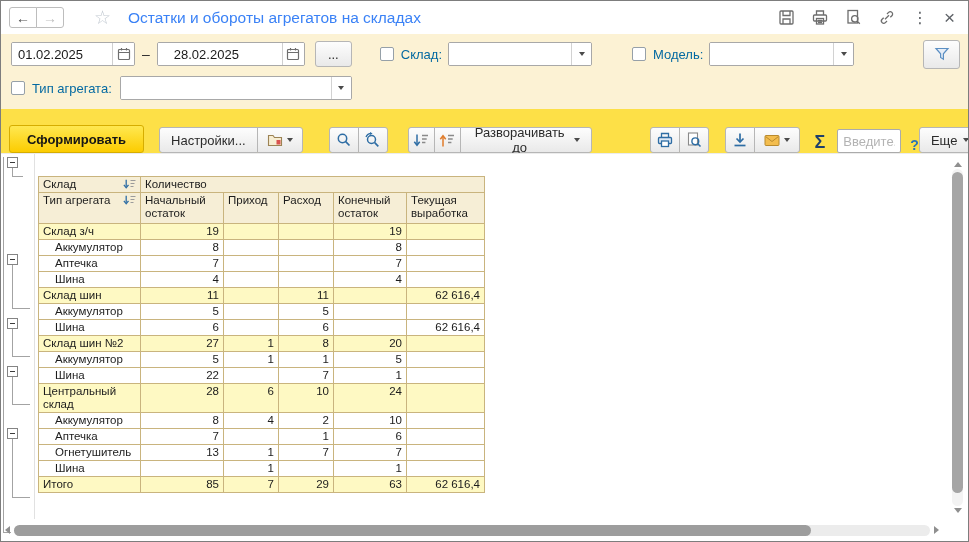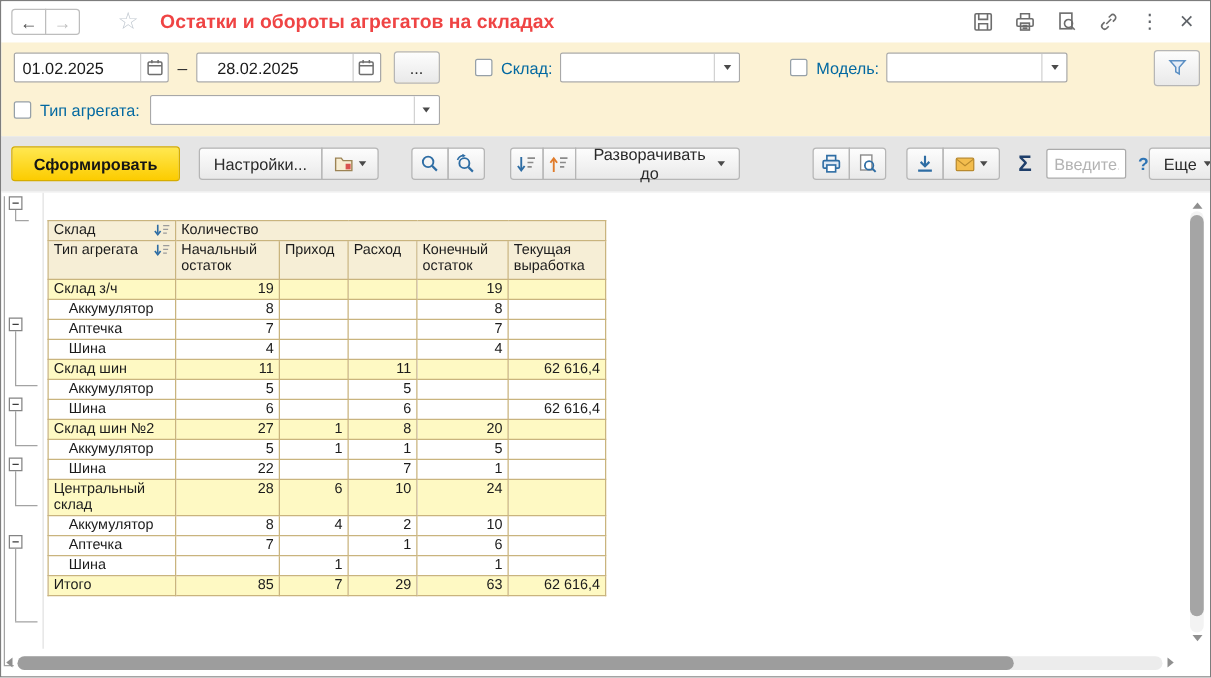--- a/index.html
+++ b/index.html
@@ -6,21 +6,21 @@
   html,body{background:#cfcfcf;font-family:"Liberation Sans","DejaVu Sans",sans-serif;}
   .window{width:969px;height:542px;background:#fff;border:1px solid #7d7d7d;display:flex;flex-direction:column;overflow:hidden;}
 
   
   .titlebar{height:33px;display:flex;align-items:center;background:#fff;flex:0 0 auto;}
   .navgroup{display:flex;margin-left:8px;}
   .navbtn{width:28px;height:21px;border:1px solid #bdbdbd;background:#fff;display:flex;align-items:center;justify-content:center;font-size:14px;color:#4f4f4f;cursor:default;}
   .navbtn.first{border-radius:3px 0 0 3px;}
   .navbtn.last{border-radius:0 3px 3px 0;margin-left:-1px;color:#bfbfbf;}
   .star{margin-left:30px;font-size:19px;line-height:19px;color:#c2c9d1;}
-  .wtitle{margin-left:17px;font-size:15.5px;font-weight:700;color:#ef4444;white-space:nowrap;}
+  .wtitle{margin-left:17px;font-size:15.5px;font-weight:400;color:#3b82f6;white-space:nowrap;}
   .titleicons{margin-left:auto;display:flex;align-items:center;gap:16px;padding-right:13px;}
   .ticon{display:flex;align-items:center;justify-content:center;}
   .ticon svg{stroke:#6d6d6d;fill:none;stroke-width:1.3;}
   .kebab{font-size:16px;color:#5f6368;line-height:16px;}
   .closex{font-size:19px;color:#5f6368;line-height:18px;}
 
   
   .fpanel{background:#fcf2d4;flex:0 0 auto;padding:3px 0 4px 0;}
   .frow{height:34px;display:flex;align-items:center;}
   .datefield{display:flex;align-items:center;height:24px;background:#fff;border:1px solid #a8a8a8;border-radius:2px;overflow:hidden;}
@@ -29,21 +29,21 @@
   .calbtn svg{stroke:#6e6e6e;fill:none;stroke-width:1.2;}
   .dash{margin:0 7px;color:#333;font-size:14px;}
   .cb{width:14px;height:14px;background:#fff;border:1px solid #96a0a8;border-radius:2px;display:inline-block;}
   .flabel{font-size:13px;color:#0369a1;white-space:nowrap;}
   .combo{display:flex;align-items:center;height:24px;background:#fff;border:1px solid #a8a8a8;border-radius:2px;overflow:hidden;}
   .ctext{border:none;outline:none;flex:1;height:22px;font-size:13px;font-family:inherit;padding:0 5px;min-width:0;}
   .cbtn{width:20px;height:22px;border-left:1px solid #d2d2d2;display:flex;align-items:center;justify-content:center;background:#fff;}
   .dda{width:0;height:0;border-left:3.5px solid transparent;border-right:3.5px solid transparent;border-top:4.5px solid #4a4a4a;display:inline-block;}
 
   
-  .toolbar{height:44px;display:flex;align-items:center;background:#e5e5e5;flex:0 0 auto;}
+  .toolbar{height:44px;display:flex;align-items:flex-end;background:#fde047;flex:0 0 auto;}
   .btn{display:inline-flex;align-items:center;gap:6px;height:26px;padding:4px 11px;border:1px solid #b6b6b6;border-radius:3px;background:linear-gradient(#fdfdfd,#e9e9e9);font-size:13px;font-family:inherit;color:#2b2b2b;cursor:default;}
   .btn.primary{height:28px;padding:0 17px;background:linear-gradient(#ffe851,#fccc00);border-color:#d6ad00;font-weight:700;color:#151515;}
   .ibtn{width:30px;padding:0;justify-content:center;}
   .ibtn.wide{width:46px;gap:4px;}
   .bgroup{display:flex;}
   .bgroup > *{border-radius:0;}
   .bgroup > *:first-child{border-radius:3px 0 0 3px;}
   .bgroup > *:last-child{border-radius:0 3px 3px 0;}
   .bgroup > * + *{margin-left:-1px;}
   .sigma{font-size:18px;font-weight:700;color:#1f3f6b;margin-left:15px;}
@@ -430,20 +430,28 @@
           </tr>
           <tr class="child">
             <td class="cname">Аптечка</td>
             <td class="cnum">7</td>
             <td class="cnum"></td>
             <td class="cnum">1</td>
             <td class="cnum">6</td>
             <td class="cnum"></td>
           </tr>
           <tr class="child">
+            <td class="cname">Огнетушитель</td>
+            <td class="cnum">13</td>
+            <td class="cnum">1</td>
+            <td class="cnum">7</td>
+            <td class="cnum">7</td>
+            <td class="cnum"></td>
+          </tr>
+          <tr class="child">
             <td class="cname">Шина</td>
             <td class="cnum"></td>
             <td class="cnum">1</td>
             <td class="cnum"></td>
             <td class="cnum">1</td>
             <td class="cnum"></td>
           </tr>
           <tr class="total">
             <td class="cname">Итого</td>
             <td class="cnum">85</td>

